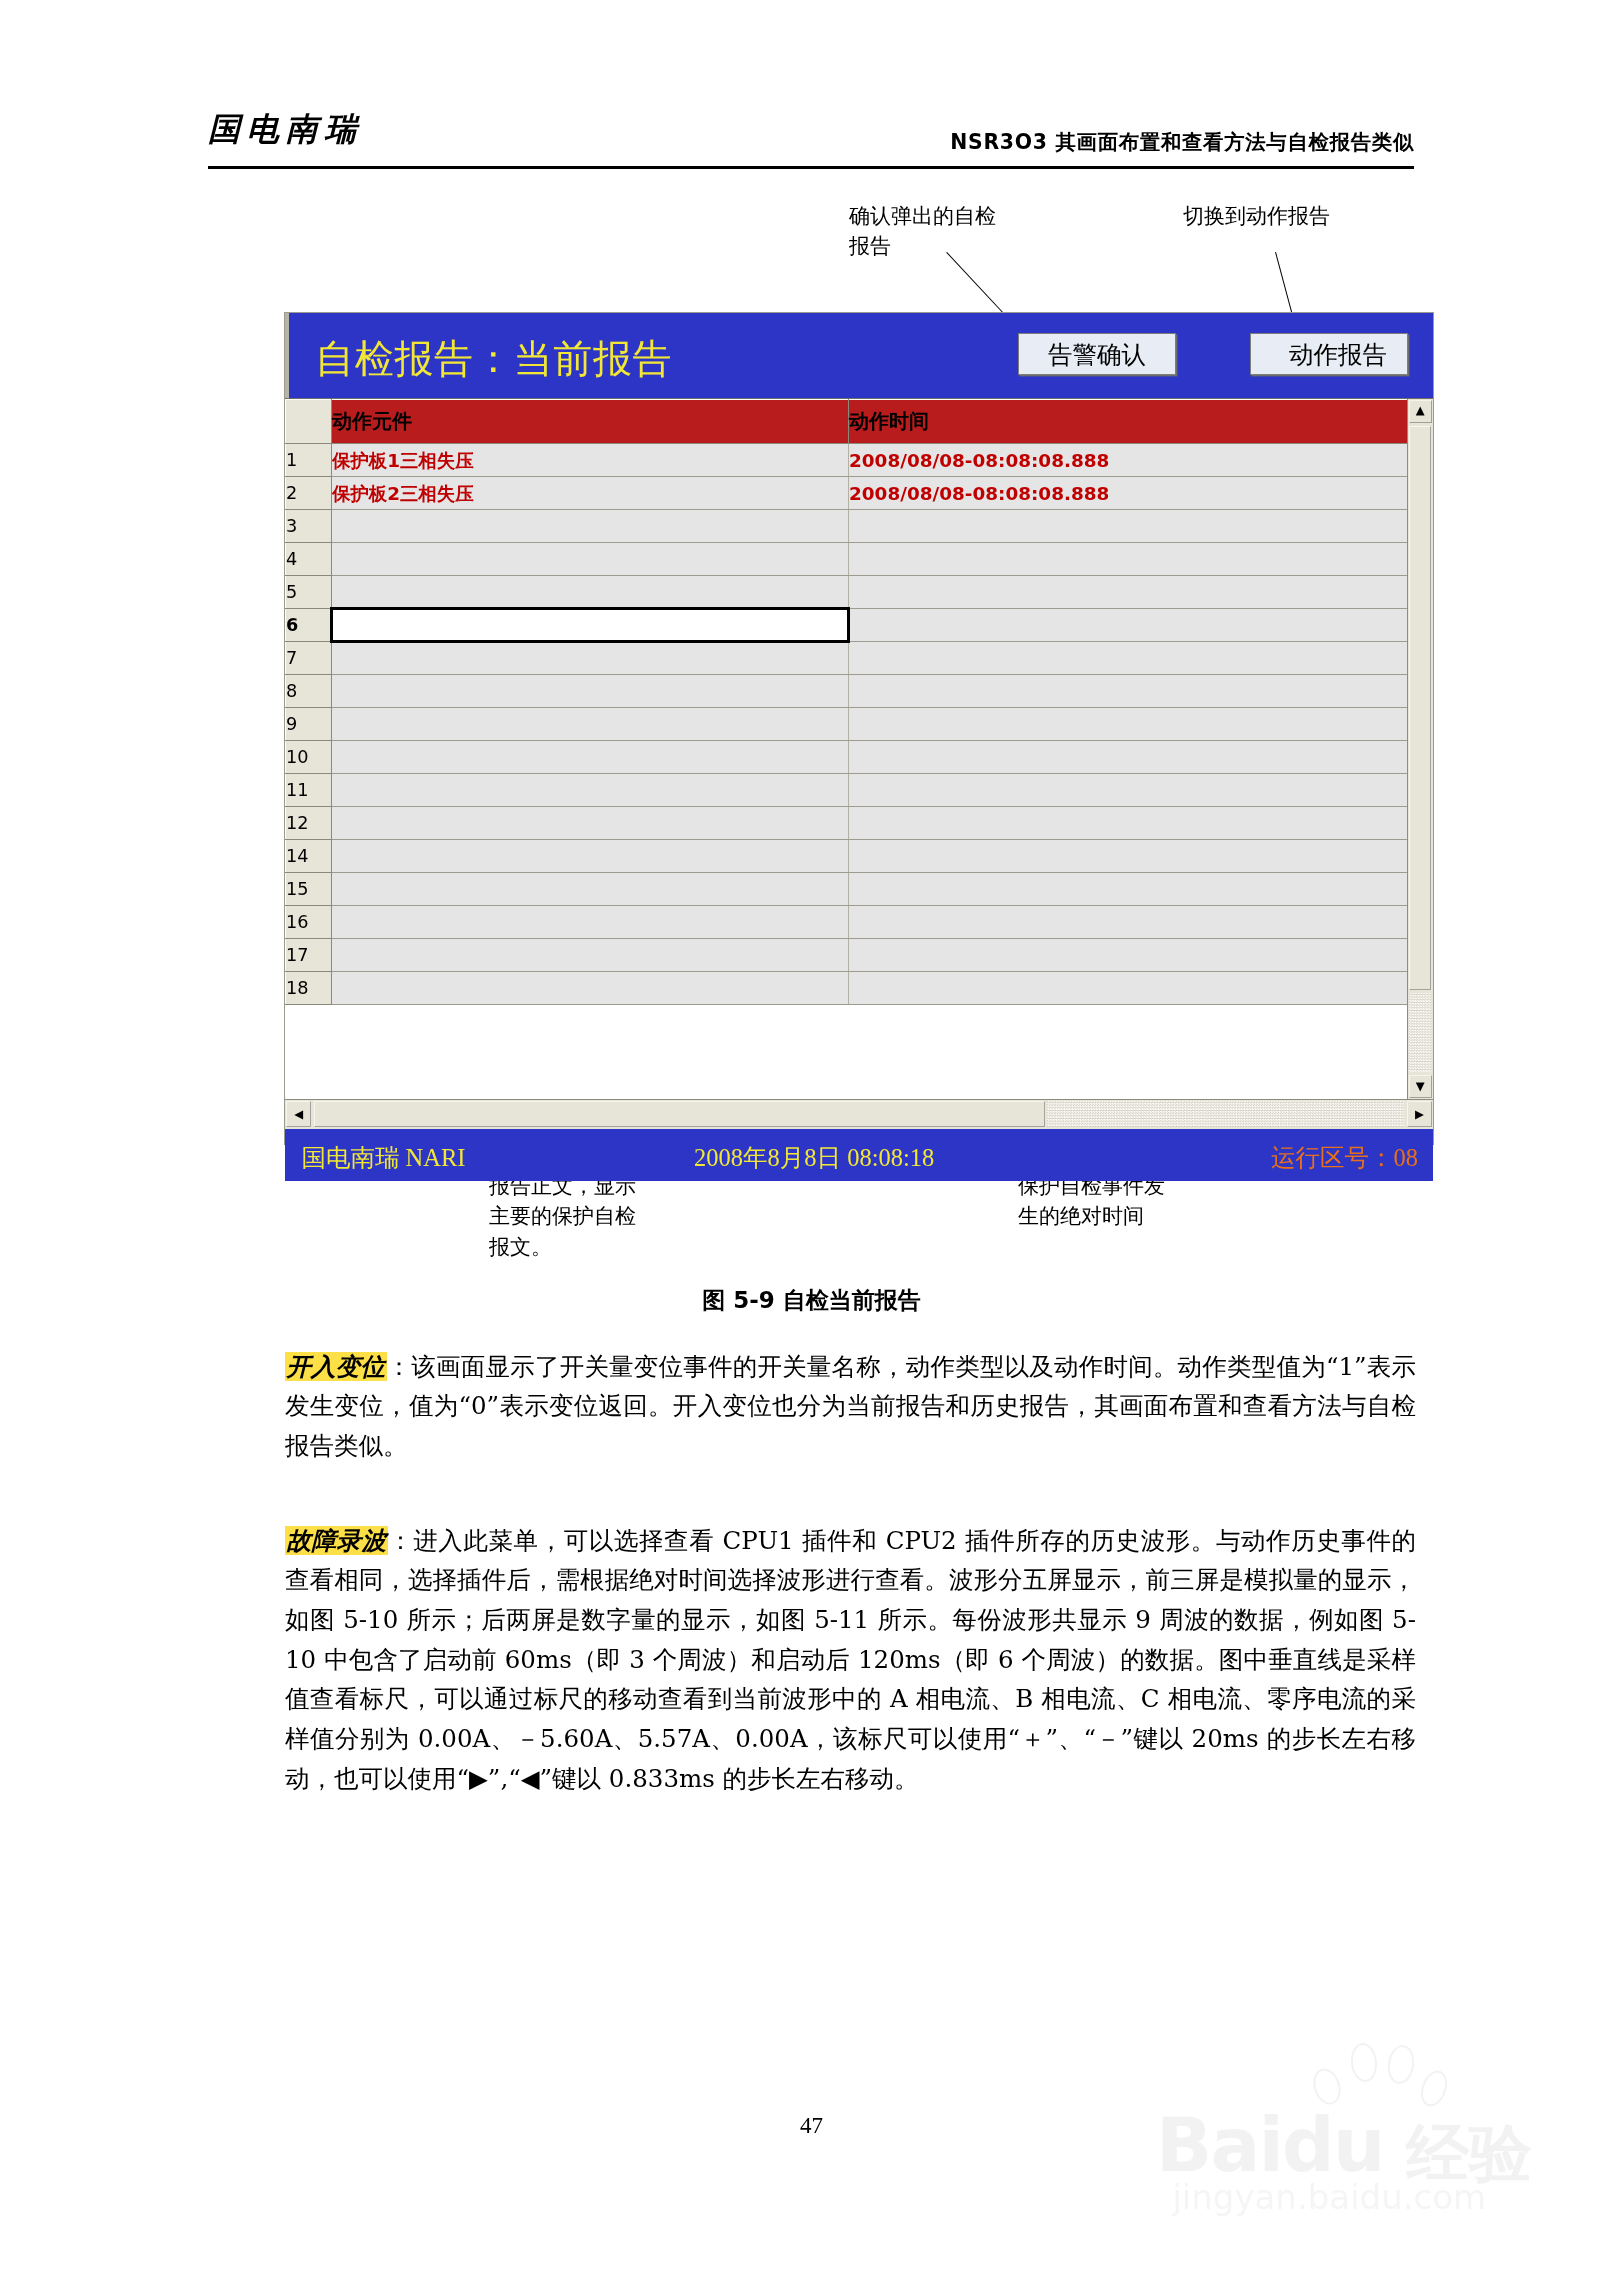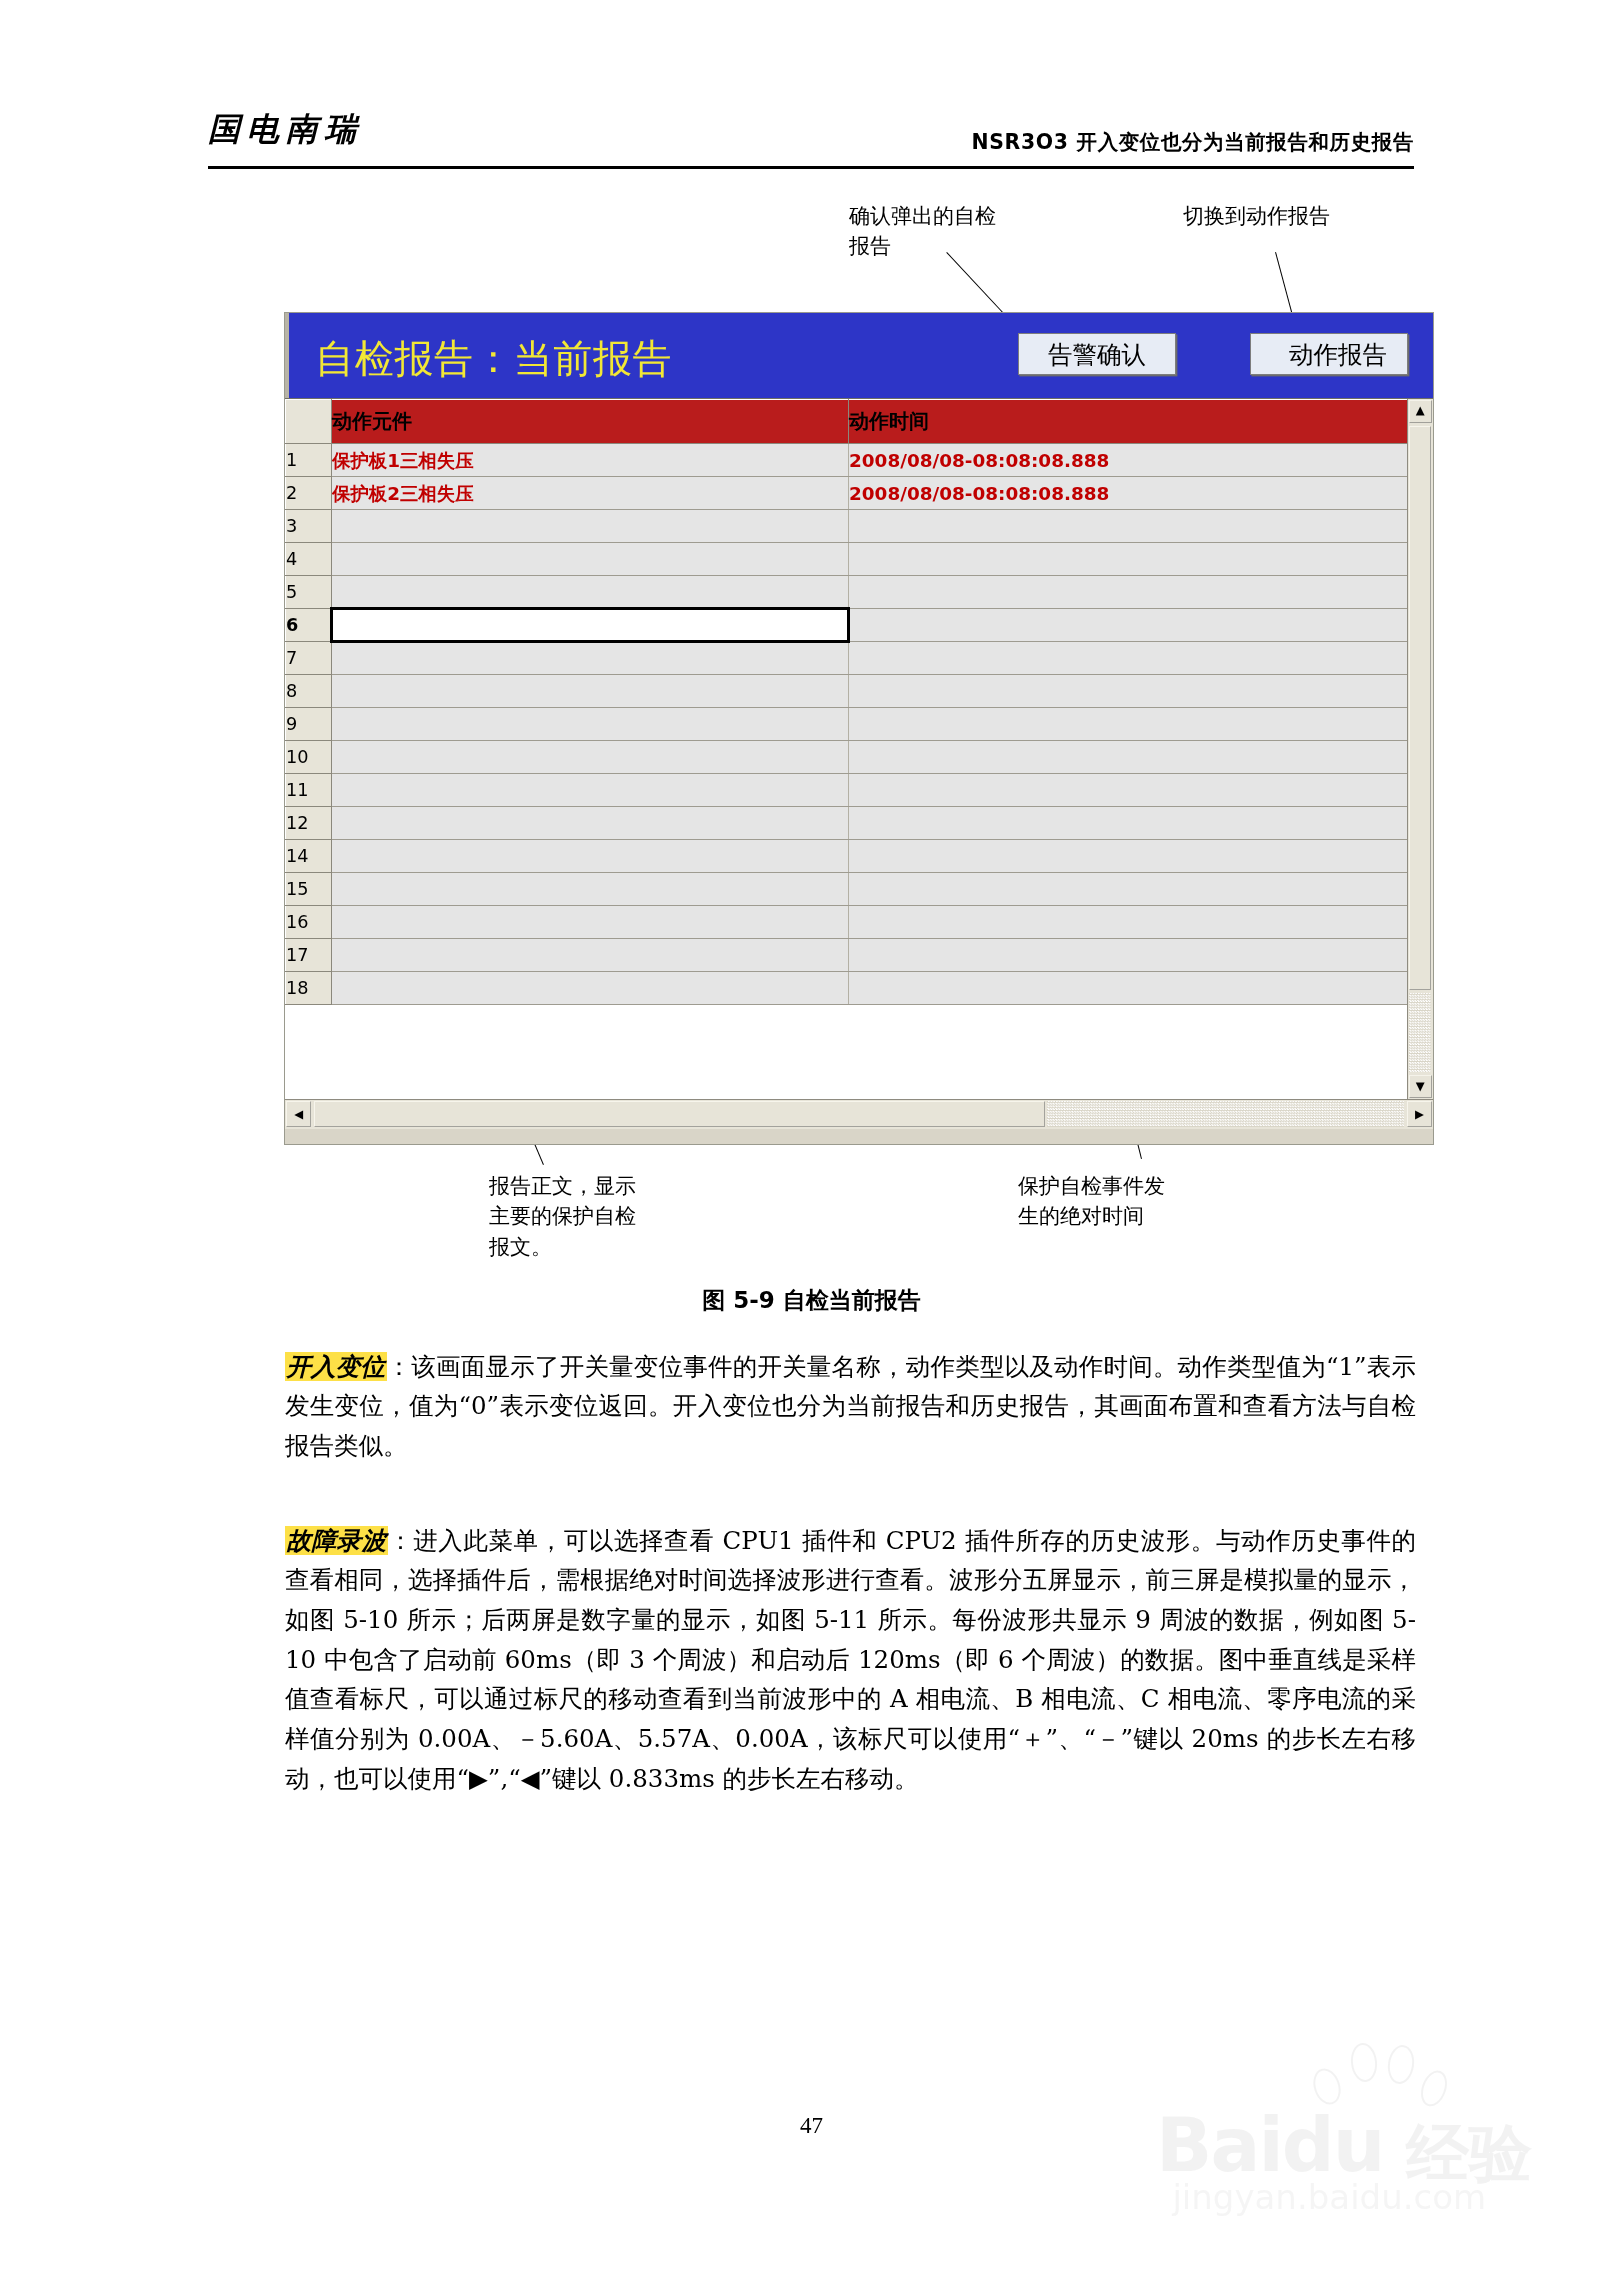--- a/index.html
+++ b/index.html
@@ -379,21 +379,21 @@
   .wm-paw .p1 { left: 26px; top: 29px; width: 22px; height: 33px; transform: rotate(-18deg); }
   .wm-paw .p2 { left: 63px; top: 4.1px;  width: 22px; height: 35px; transform: rotate(-6deg); }
   .wm-paw .p3 { left: 100px; top: 5.5px; width: 22px; height: 35px; transform: rotate(8deg); }
   .wm-paw .p4 { left: 134px; top: 31px; width: 20.4px; height: 33px; transform: rotate(20deg); }
 </style>
 </head>
 <body>
 
 <div class="page-header">
   <div class="brand-logo">国电南瑞</div>
-  <div class="header-title">NSR3O3 开入变位也分为当前报告和历史报告</div>
+  <div class="header-title">NSR3O3 其画面布置和查看方法与自检报告类似</div>
 </div>
 <div class="header-rule"></div>
 
 <div class="callout" id="callout-confirm">确认弹出的自检
 报告</div>
 <div class="callout" id="callout-switch">切换到动作报告</div>
 <div class="callout" id="callout-body">报告正文，显示
 主要的保护自检
 报文。</div>
 <div class="callout" id="callout-time">保护自检事件发
@@ -523,20 +523,25 @@
     </div>
   </div>
 
   <div class="hscroll">
     <div class="hs-btn hs-left">◀</div>
     <div class="hs-thumb"></div>
     <div class="hs-track"></div>
     <div class="hs-btn hs-right">▶</div>
   </div>
 
+  <div class="statusbar">
+    <div class="status-item" id="status-brand">国电南瑞 NARI</div>
+    <div class="status-item" id="status-datetime">2008年8月8日   08:08:18</div>
+    <div class="status-item" id="status-zone">运行区号：08</div>
+  </div>
 </div>
 
 <div class="fig-caption">图 5-9  自检当前报告</div>
 
 <p class="body-text" id="para-1">
   <span class="term">开入变位</span><span>：该画面显示了开关量变位事件的开关量名称，动作类型以及动作时间。动作类型值为“1”表示发生变位，值为“0”表示变位返回。开入变位也分为当前报告和历史报告，其画面布置和查看方法与自检报告类似。</span>
 </p>
 
 <p class="body-text" id="para-2">
   <span class="term">故障录波</span><span>：进入此菜单，可以选择查看 CPU1 插件和 CPU2 插件所存的历史波形。与动作历史事件的查看相同，选择插件后，需根据绝对时间选择波形进行查看。波形分五屏显示，前三屏是模拟量的显示，如图 5-10 所示；后两屏是数字量的显示，如图 5-11 所示。每份波形共显示 9 周波的数据，例如图 5-10 中包含了启动前 60ms（即 3 个周波）和启动后 120ms（即 6 个周波）的数据。图中垂直线是采样值查看标尺，可以通过标尺的移动查看到当前波形中的 A 相电流、B 相电流、C 相电流、零序电流的采样值分别为 0.00A、－5.60A、5.57A、0.00A，该标尺可以使用“＋”、“－”键以 20ms 的步长左右移动，也可以使用“▶”,“◀”键以 0.833ms 的步长左右移动。</span>

